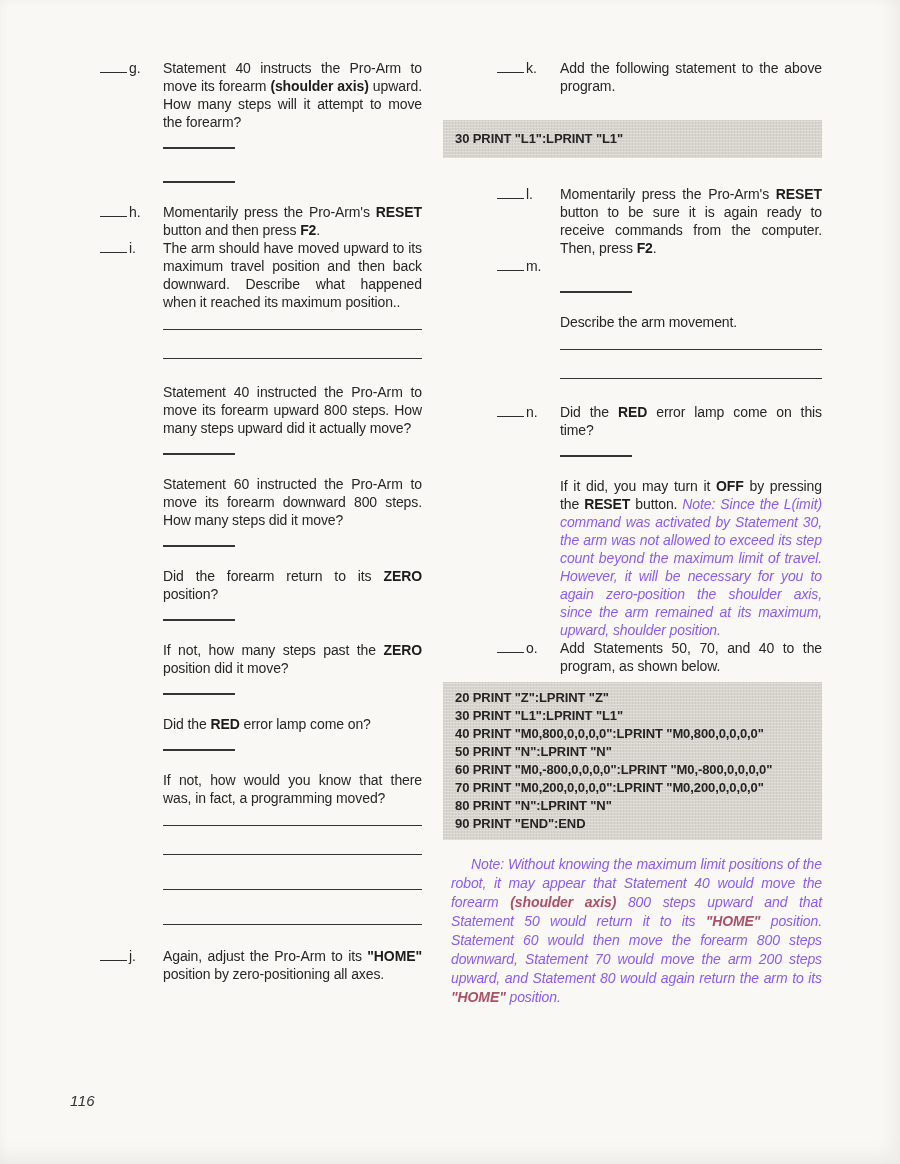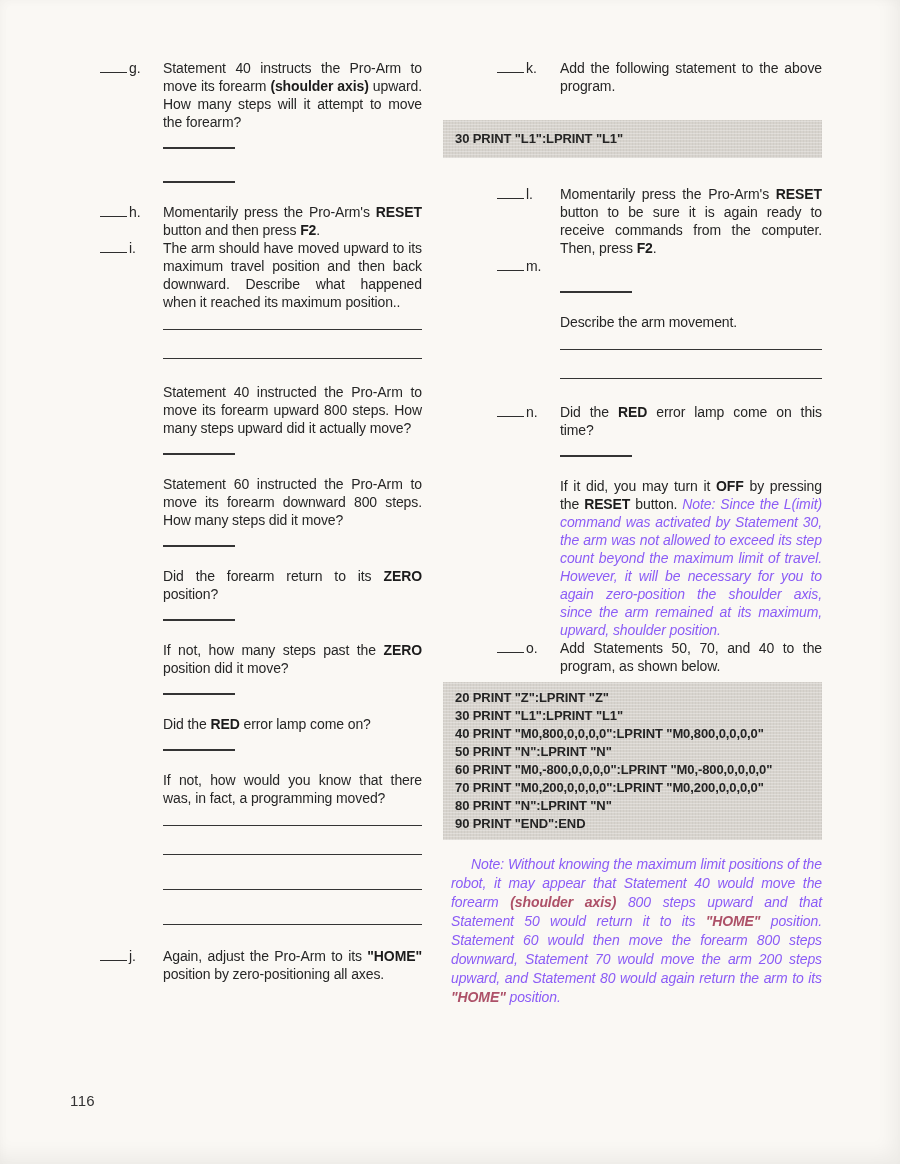--- a/index.html
+++ b/index.html
@@ -41,21 +41,21 @@
       repeating-linear-gradient(90deg, rgba(0,0,0,0.035) 0 1px, rgba(0,0,0,0) 1px 3px);
     padding:10px 12px;
     font-weight:bold;font-size:13px;line-height:18px;color:#242424;
     white-space:nowrap;overflow:hidden;letter-spacing:-0.1px;
   }
   #right .blk:nth-child(2){margin-top:25px;}
   #right .blk:nth-child(3){margin-top:27px;}
   #right .blk:nth-child(13){margin-top:7px;padding:7px 12px;}
   #right .blk:nth-child(14){margin-top:15px;}
   .blk.note{margin-left:8px;text-align:justify;text-indent:20px;line-height:19px;}
-  #footer{position:absolute;left:70px;top:1092px;font-size:15px;letter-spacing:0.4px;color:#333;}
+  #footer{position:absolute;left:70px;top:1092px;font-size:15px;letter-spacing:0.4px;color:#333;font-style:italic;}
 </style>
 </head>
 <body>
 
 <div id="page">
   <div id="left" class="col">
       <div class="blk q">
         <span class="lbl"><i class="rule"></i>g.</span>
         <div class="txt"><span>Statement 40 instructs the Pro-Arm to move its forearm </span><b>(shoulder axis)</b><span> upward. How many steps will it attempt to move the forearm?</span></div>
       </div>

